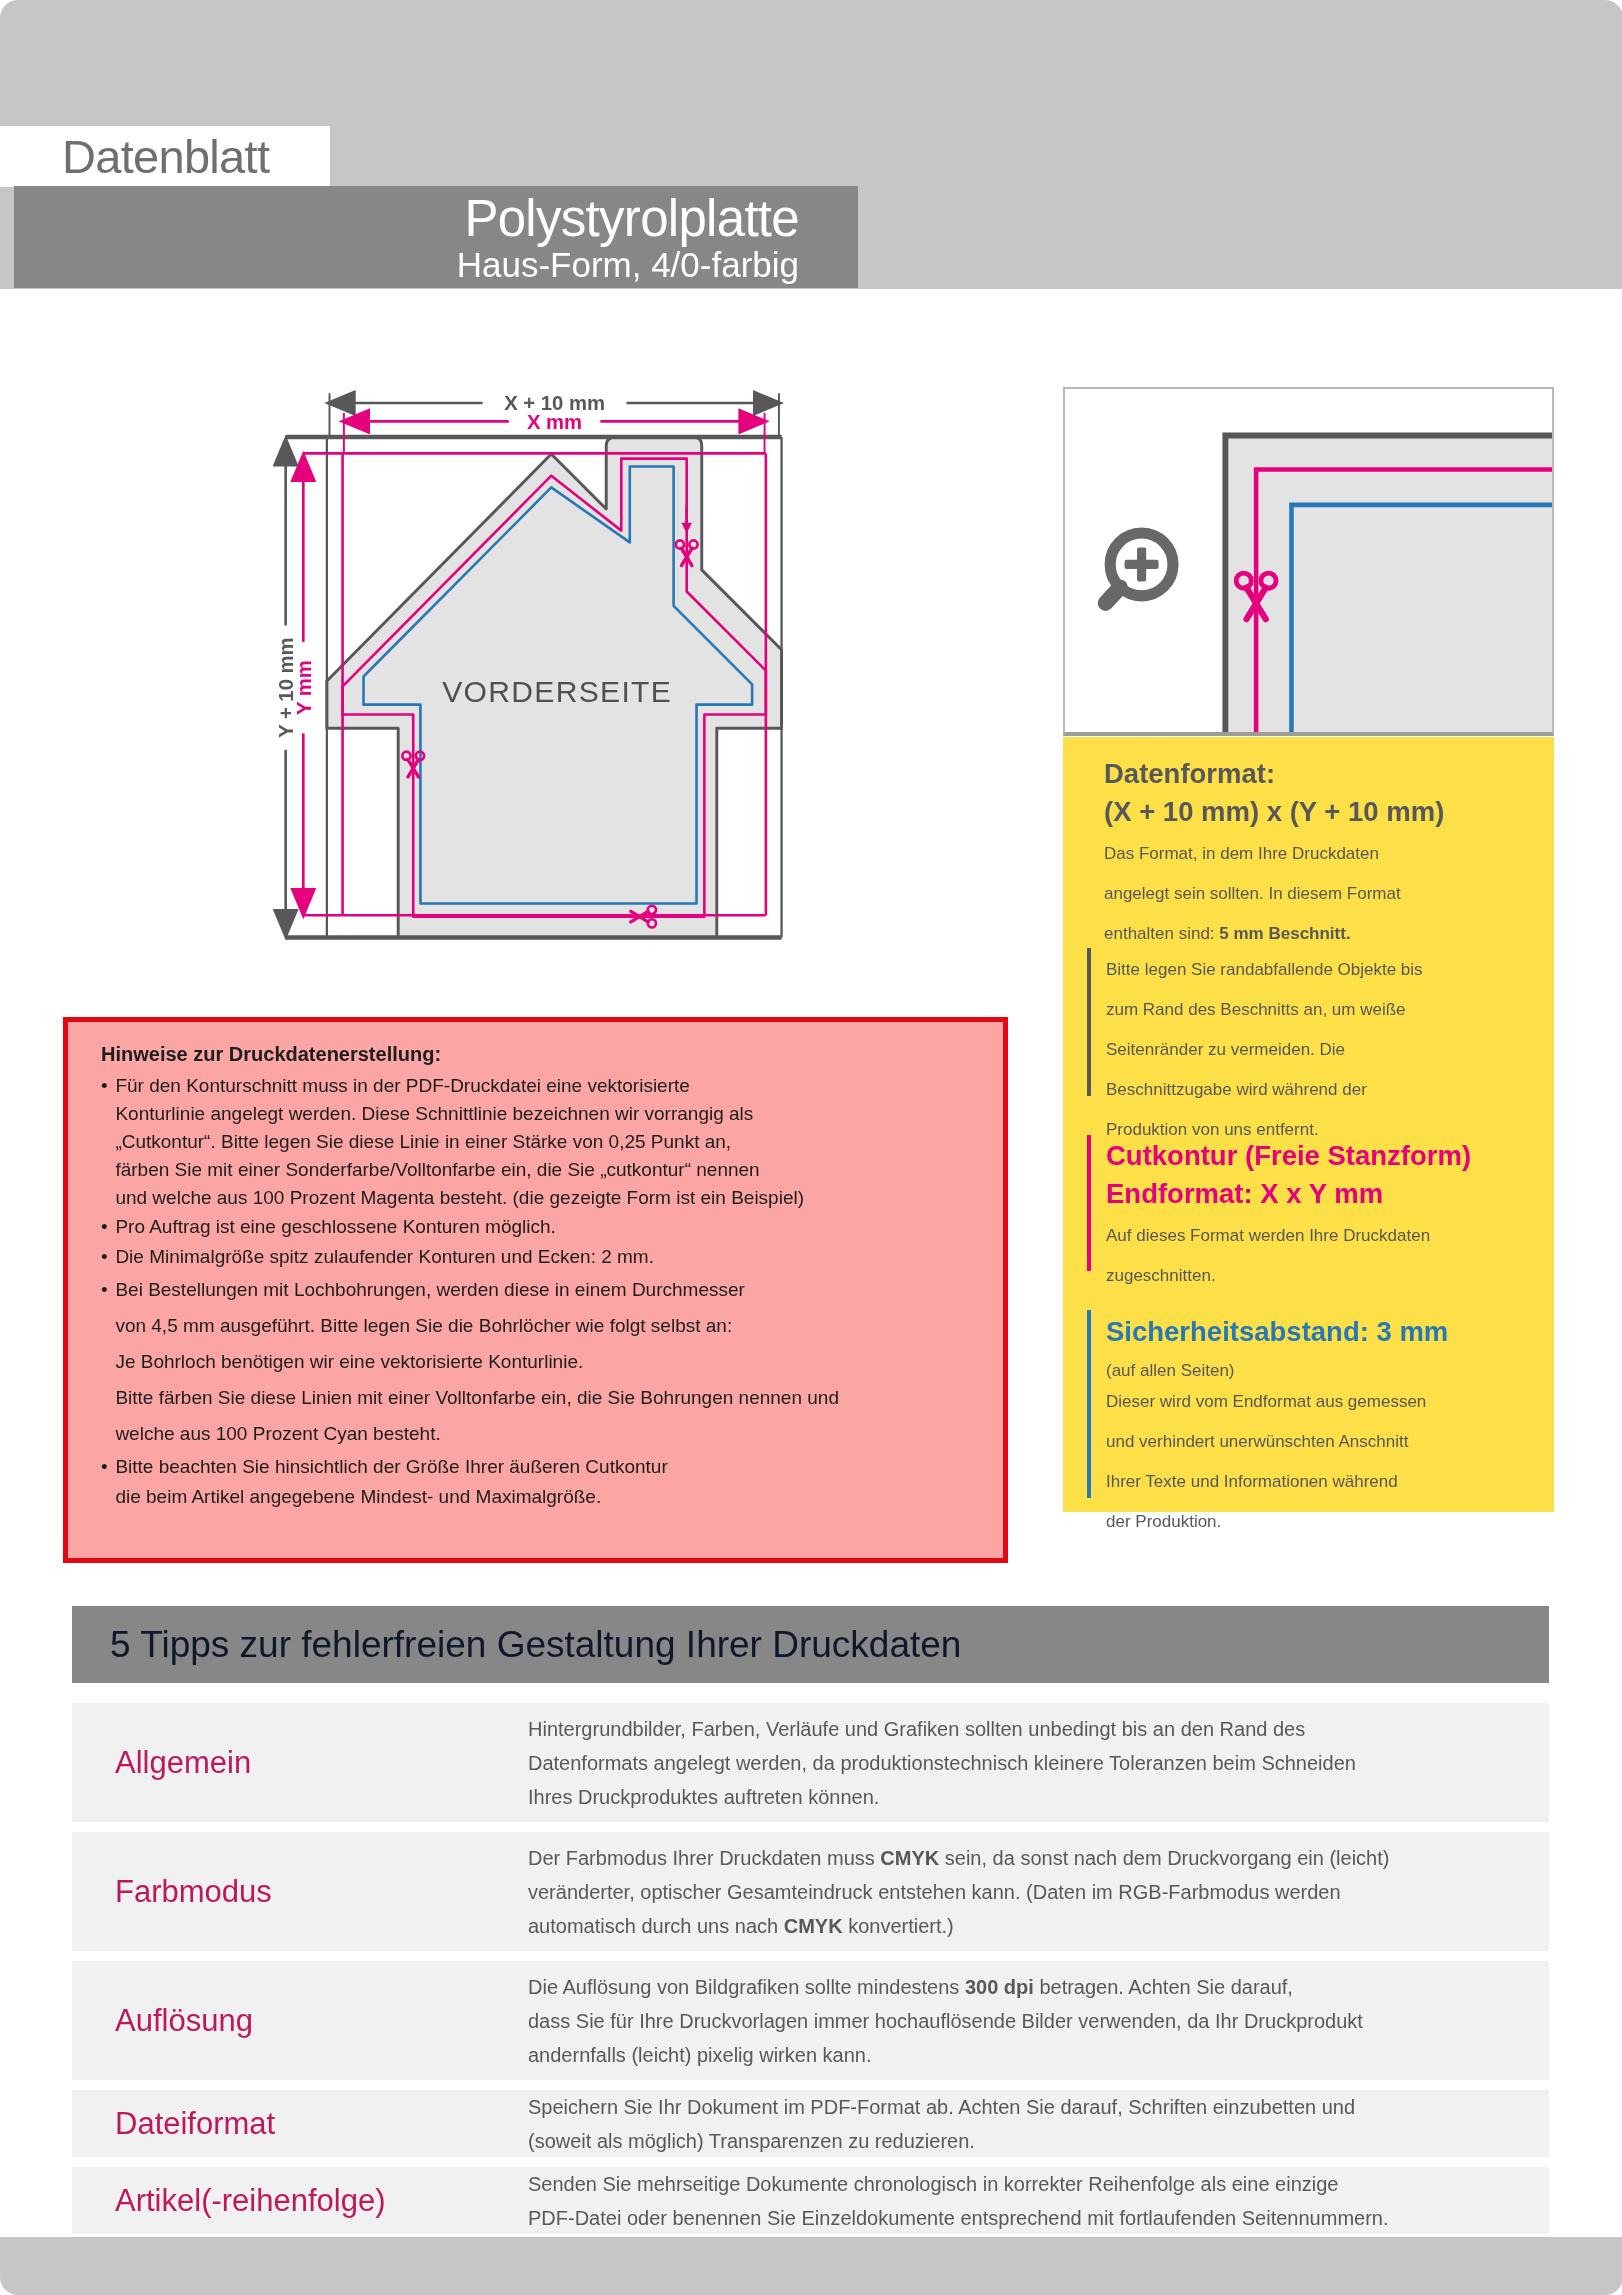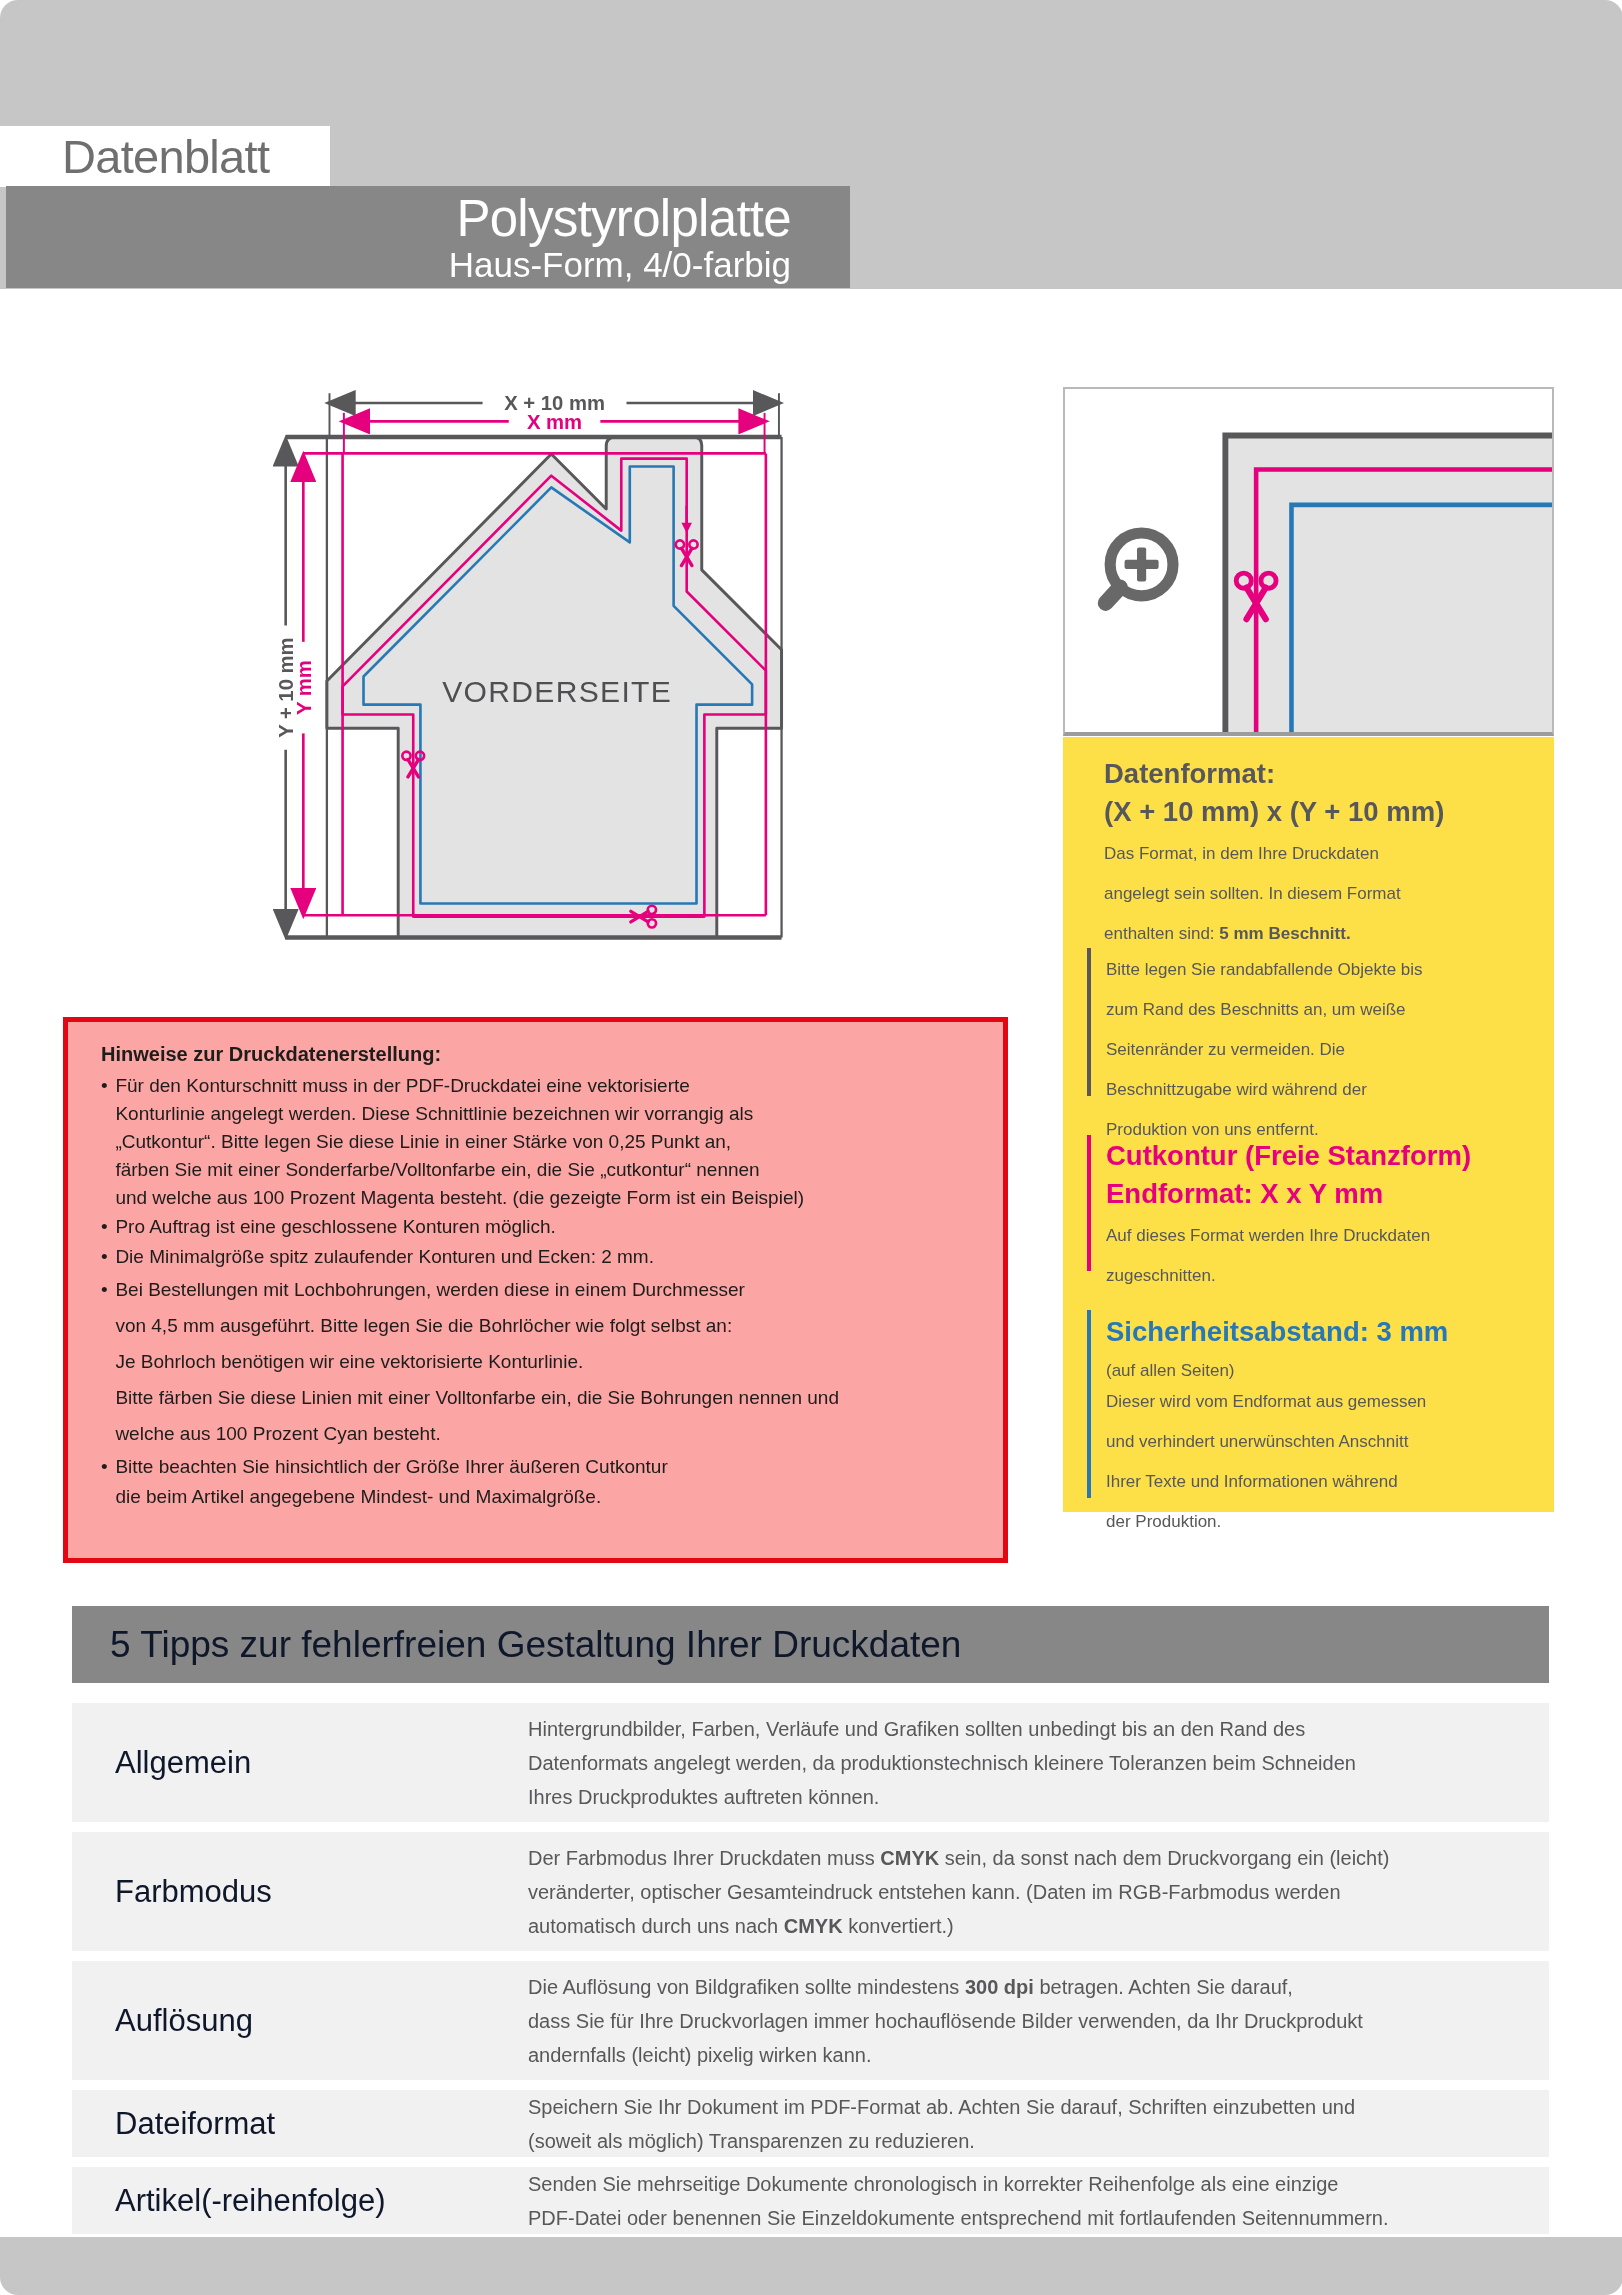--- a/index.html
+++ b/index.html
@@ -3,21 +3,21 @@
 <meta charset="utf-8">
 <style>
   html,body{margin:0;padding:0;background:#fff;}
   .page{position:relative;width:1623px;height:2295px;background:#ffffff;overflow:hidden;
         font-family:"Liberation Sans","DejaVu Sans",sans-serif;color:#58585a;border-radius:18px;}
   .abs{position:absolute;}
   
   .topband{left:0;top:0;width:1623px;height:289px;background:#c6c6c6;}
   .titlebox{left:0;top:126px;width:330px;height:61px;background:#ffffff;display:flex;align-items:center;}
   .titlebox span{font-size:47px;color:#6f6f6f;padding-left:62px;letter-spacing:-0.7px;}
-  .banner{left:6px;top:186px;width:844px;height:102px;background:#878787;display:flex;flex-direction:column;
+  .banner{left:14px;top:186px;width:844px;height:102px;background:#878787;display:flex;flex-direction:column;
           justify-content:center;align-items:flex-end;padding-right:59px;box-sizing:border-box;color:#fff;}
   .banner .l1{font-size:51px;line-height:55px;letter-spacing:-0.7px;}
   .banner .l2{font-size:35px;line-height:38px;}
   
   .housesvg{left:268px;top:380px;}
   svg text{font-family:"Liberation Sans","DejaVu Sans",sans-serif;}
   
   .detailbox{left:1063px;top:387px;width:491px;height:349px;background:#fff;box-sizing:border-box;
              border:2px solid #b9b9b9;border-bottom:4.6px solid #9c9c9c;}
   .panel{left:1063px;top:737px;width:491px;height:775px;background:#fde047;}
@@ -37,21 +37,21 @@
   .hinweise ul{position:absolute;left:33px;top:50px;margin:0;padding:0;list-style:none;width:870px;}
   .hinweise li{position:relative;padding-left:14.4px;font-size:19px;color:#1d1d1b;white-space:pre-line;}
   .hinweise li:before{content:"•";position:absolute;left:0;top:0;}
   .lh43{line-height:28px;}
   .lh46{line-height:30px;}
   .lh55{line-height:36px;}
   
   .tipsbanner{left:72px;top:1606px;width:1477px;height:77px;background:#878787;display:flex;align-items:center;}
   .tipsbanner span{color:#0f172a;font-size:37px;padding-left:38px;}
   .trow{left:72px;width:1477px;background:#f1f1f1;}
-  .trow .lab{position:absolute;left:43px;top:50%;transform:translateY(-50%);font-size:31px;color:#0f172a;}
+  .trow .lab{position:absolute;left:43px;top:50%;transform:translateY(-50%);font-size:31px;color:#be185d;}
   .trow .txt{position:absolute;left:456px;top:50%;transform:translateY(-50%);font-size:20px;line-height:34px;
              color:#58585a;white-space:pre-line;width:1001px;}
   .r1{top:1703px;height:119px;}
   .r2{top:1832px;height:119px;}
   .r3{top:1961px;height:119px;}
   .r4{top:2090px;height:67px;}
   .r5{top:2167px;height:67px;}
   .footband{left:0;top:2237px;width:1623px;height:59px;background:#c6c6c6;}
 </style>
 </head>

